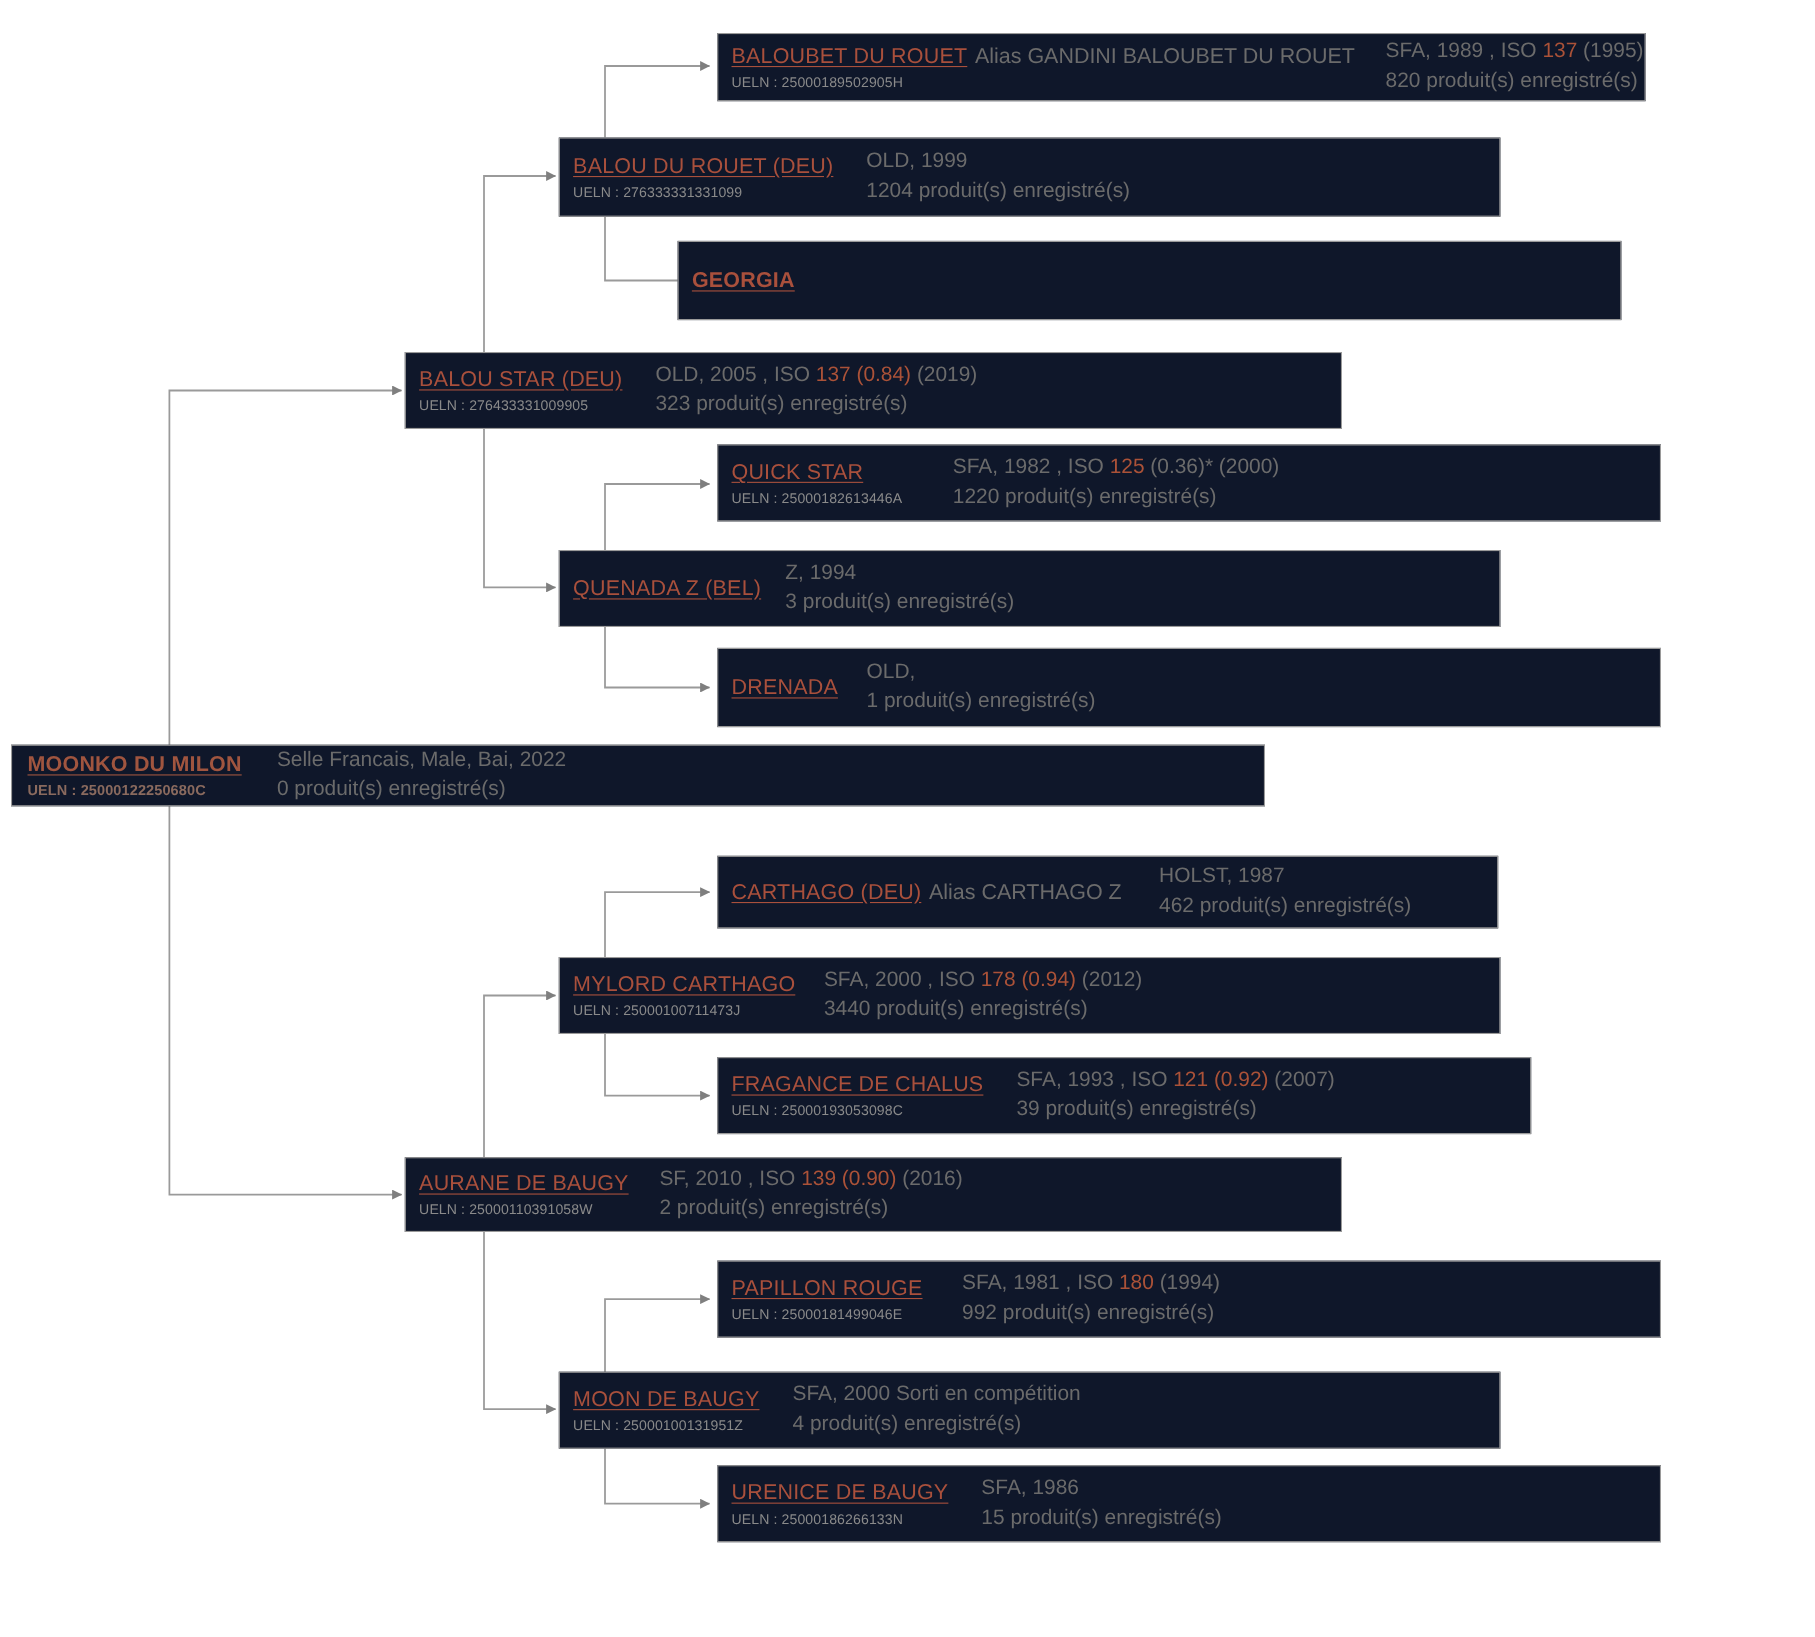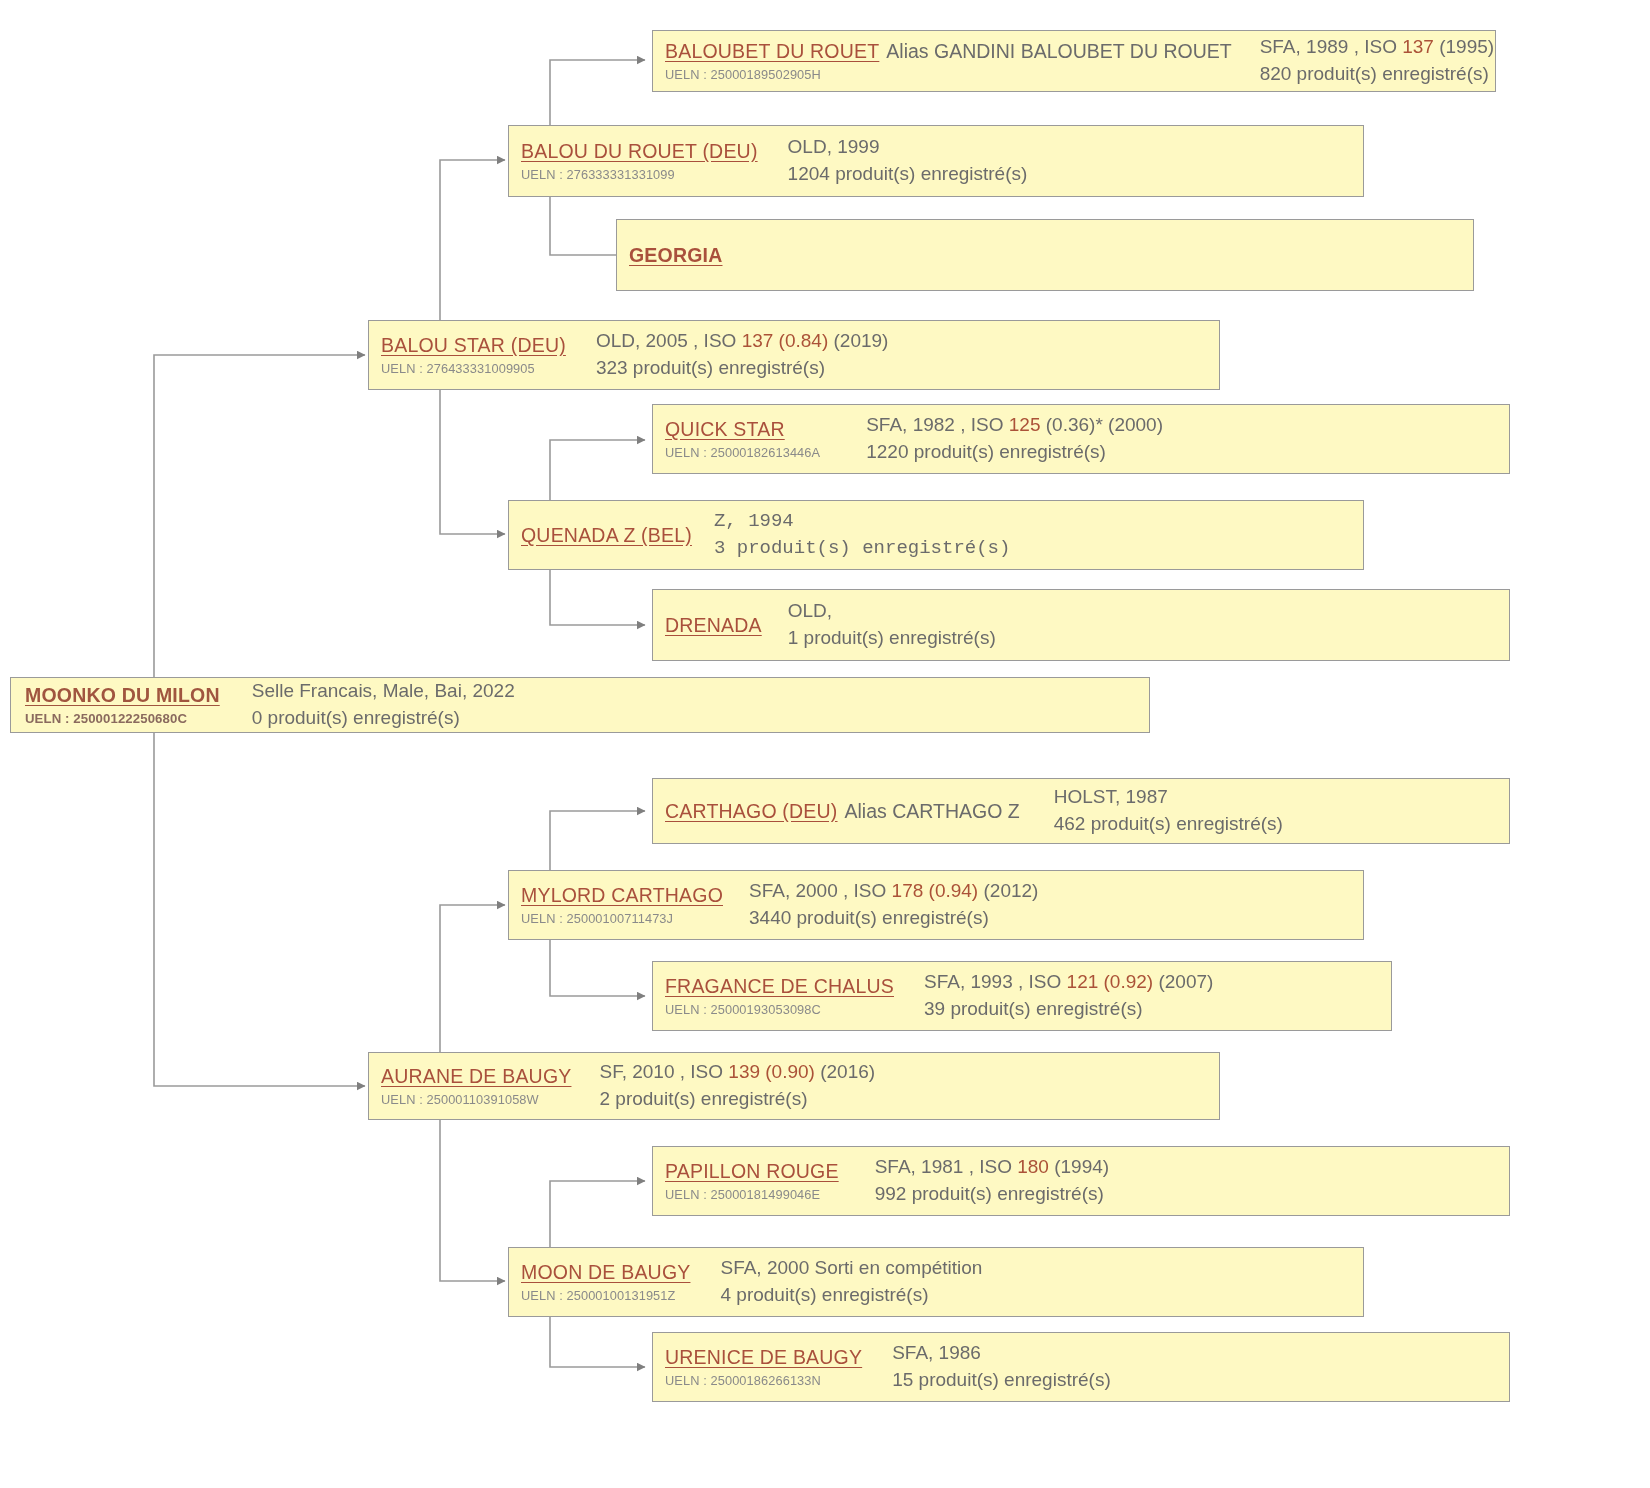--- a/index.html
+++ b/index.html
@@ -17,21 +17,21 @@
     position: absolute; inset: 0;
   }
   svg.connectors {
     position: absolute; left: 0; top: 0;
     width: 1650px; height: 1488px;
     pointer-events: none;
   }
   .node {
     position: absolute;
     border: 1px solid #9a9a9a;
-    background: #fef9c3;
+    background: #0f172a;
     display: flex;
     align-items: center;
     padding: 0 0 0 12px;
   }
   .node .idcol {
     flex: 0 0 auto;
     display: flex;
     flex-direction: column;
     justify-content: center;
     padding-right: 8px;
@@ -178,21 +178,21 @@
       <div class="line2">1220 produit(s) enregistré(s)</div>
     </div>
   </div>
 
   <div class="node" style="left:508px; top:500px; width:856px; height:70px;">
     <div class="idcol">
       <div class="nameline">
         <span class="hname">QUENADA Z (BEL)</span>
       </div>
     </div>
-    <div class="infocol" style="padding-left:14px;font-family:Liberation Mono, monospace;">
+    <div class="infocol" style="padding-left:14px;">
       <div class="line1"><span>Z, 1994</span><span class="iso"></span><span></span></div>
       <div class="line2">3 produit(s) enregistré(s)</div>
     </div>
   </div>
 
   <div class="node" style="left:652px; top:589px; width:858px; height:72px;">
     <div class="idcol">
       <div class="nameline">
         <span class="hname">DRENADA</span>
       </div>
@@ -209,21 +209,21 @@
         <span class="hname bold">MOONKO DU MILON</span>
       </div>
       <div class="ueln bold">UELN : 25000122250680C</div>
     </div>
     <div class="infocol" style="padding-left:24px;">
       <div class="line1">Selle Francais, Male, Bai, 2022</div>
       <div class="line2">0 produit(s) enregistré(s)</div>
     </div>
   </div>
 
-  <div class="node" style="left:652px; top:778px; width:858px; height:66px;">
+  <div class="node" style="left:652px; top:778px; width:710px; height:66px;">
     <div class="idcol">
       <div class="nameline">
         <span class="hname">CARTHAGO (DEU)</span>
         <span class="alias">Alias CARTHAGO Z</span>
       </div>
     </div>
     <div class="infocol" style="padding-left:26px;">
       <div class="line1"><span>HOLST, 1987</span><span class="iso"></span><span></span></div>
       <div class="line2">462 produit(s) enregistré(s)</div>
     </div>

